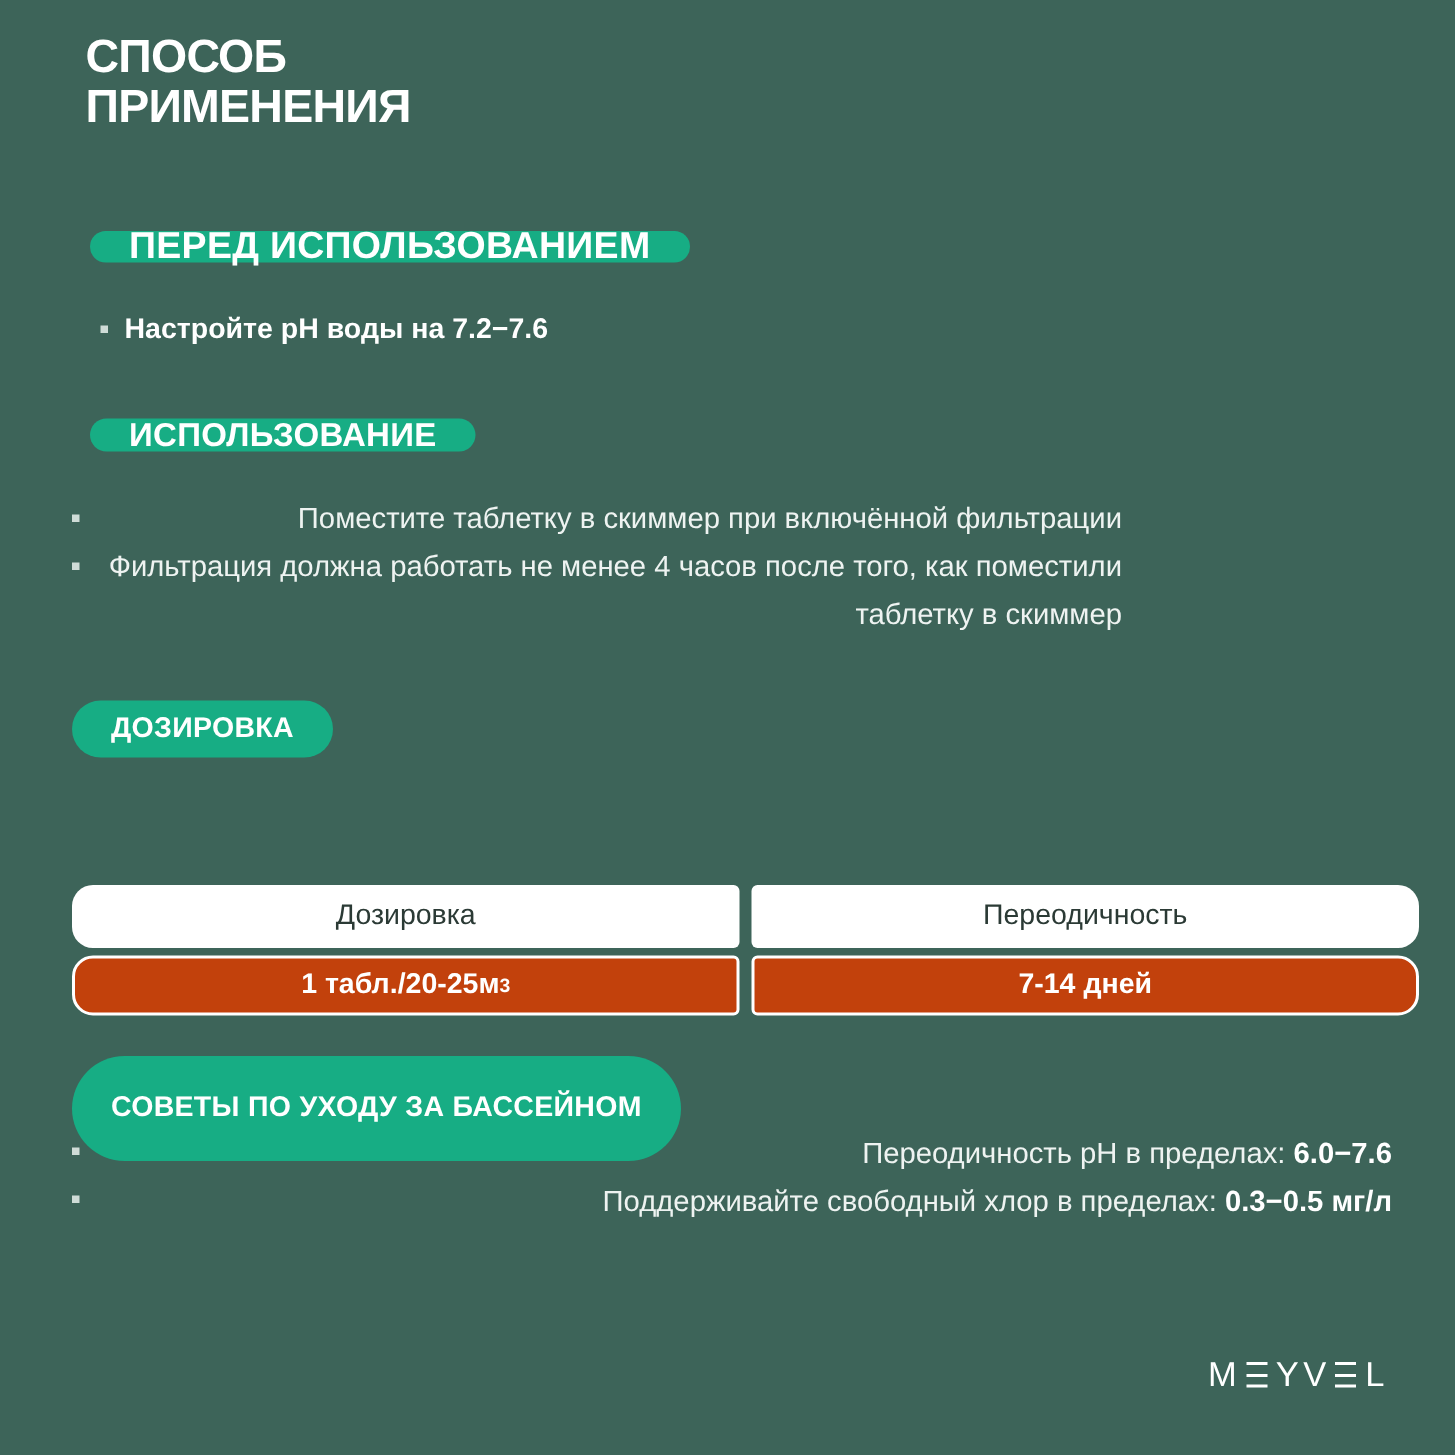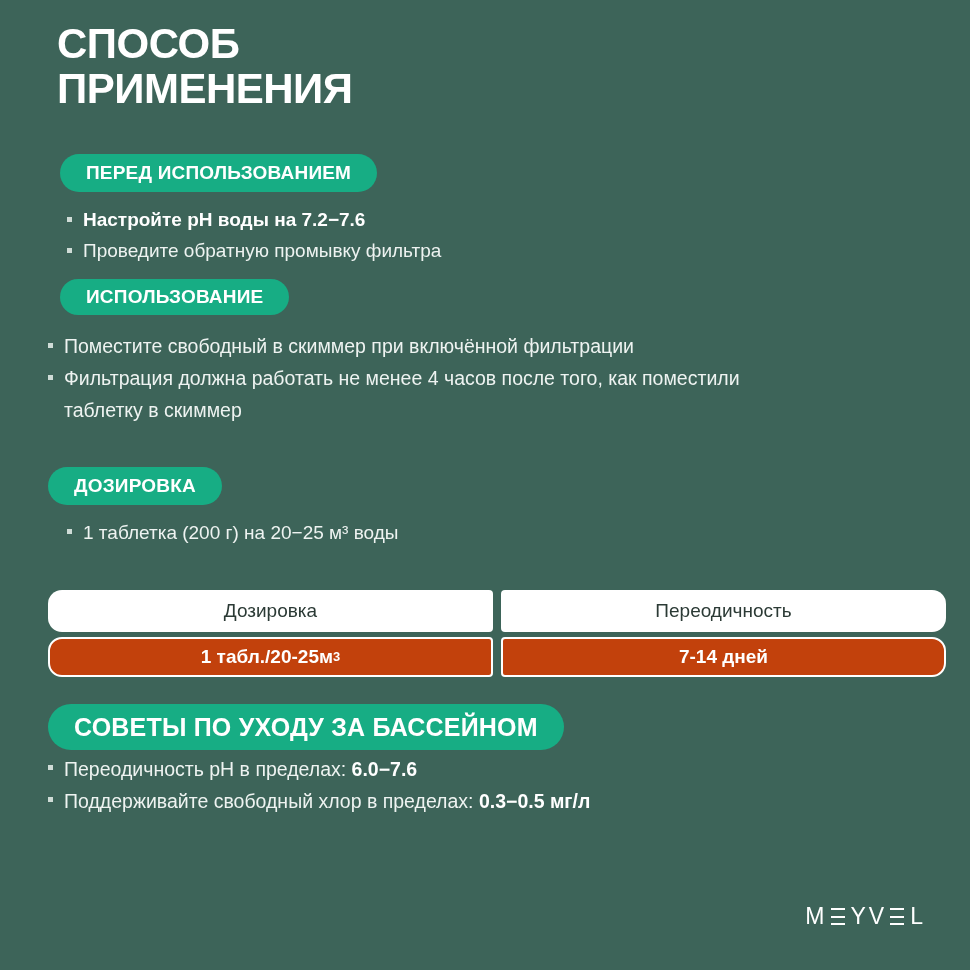--- a/index.html
+++ b/index.html
@@ -22,21 +22,21 @@
     height: 970px;
     box-sizing: border-box;
     background: #3d6459;
   }
 
   
   .title {
     position: absolute;
     left: 57px;
     top: 22px;
-    font-size: 42px;
+    font-size: 31px;
     font-weight: bold;
     line-height: 1.06;
     letter-spacing: -0.5px;
     text-transform: uppercase;
     color: #ffffff;
     white-space: pre-line;
   }
 
   
   .badge {
@@ -44,36 +44,37 @@
     display: inline-flex;
     align-items: center;
     background: #17ad84;
     color: #ffffff;
     border-radius: 999px;
     font-weight: bold;
     letter-spacing: 0.2px;
     text-transform: uppercase;
     white-space: nowrap;
   }
-  .badge-1 { left: 60px;  top: 154px; height: 38px; padding: 0 26px; font-size: 19px; }
-  .badge-2 { left: 60px;  top: 279px; height: 36px; padding: 0 26px; font-size: 19px; }
+  .badge-1 { left: 60px;  top: 154px; height: 21px; padding: 0 26px; font-size: 25px; }
+  .badge-2 { left: 60px;  top: 279px; height: 22px; padding: 0 26px; font-size: 22px; }
   .badge-3 { left: 48px;  top: 467px; height: 38px; padding: 0 26px; font-size: 19px; }
-  .badge-4 { left: 48px;  top: 704px; height: 46px; padding: 0 26px; font-size: 25px; }
+  .badge-4 { left: 48px;  top: 704px; height: 46px; padding: 12px 26px; font-size: 19px; }
 
   
   .list {
     position: absolute;
     margin: 0;
     padding: 0;
     list-style: none;
   }
   .list li {
     position: relative;
     padding-left: 16px;
     color: #eef3f1;
+    text-align: right;
   }
   .list li::before {
     content: "";
     position: absolute;
     left: 0;
     top: 0.62em;
     width: 5px;
     height: 5px;
     background: #cfdcd7;
   }
@@ -194,32 +195,30 @@
 <body>
 
 <div class="page">
 
   <div class="title">СПОСОБ
 ПРИМЕНЕНИЯ</div>
 
   <div class="badge badge-1">ПЕРЕД ИСПОЛЬЗОВАНИЕМ</div>
   <ul class="list list-1">
     <li class="strong">Настройте pH воды на 7.2−7.6</li>
-    <li>Проведите обратную промывку фильтра</li>
   </ul>
 
   <div class="badge badge-2">ИСПОЛЬЗОВАНИЕ</div>
   <ul class="list list-2">
-    <li>Поместите свободный в скиммер при включённой фильтрации</li>
+    <li>Поместите таблетку в скиммер при включённой фильтрации</li>
     <li>Фильтрация должна работать не менее 4 часов после того, как поместили таблетку в скиммер</li>
   </ul>
 
   <div class="badge badge-3">ДОЗИРОВКА</div>
   <ul class="list list-3">
-    <li>1 таблетка (200 г) на 20−25 м³ воды</li>
   </ul>
 
   <div class="table">
     <div class="trow thead">
       <div class="cell first">Дозировка</div>
       <div class="cell last">Переодичность</div>
     </div>
     <div class="trow tbody">
       <div class="cell first">
         <span>1 табл./20-25м</span>

